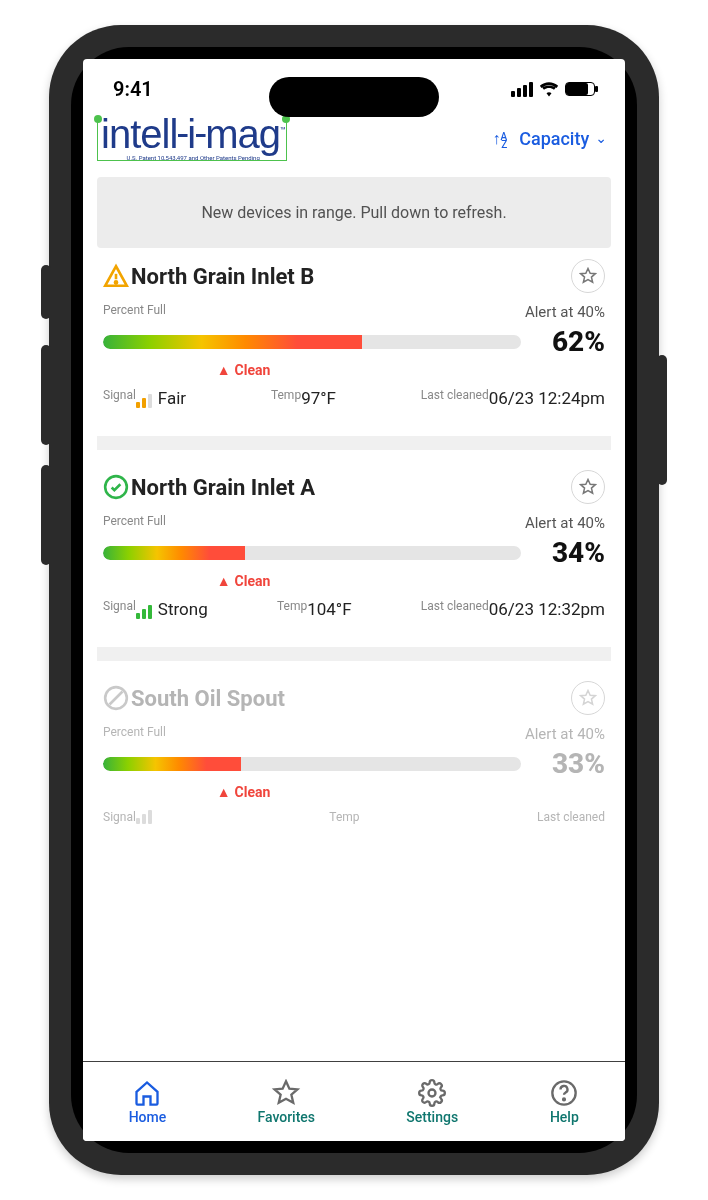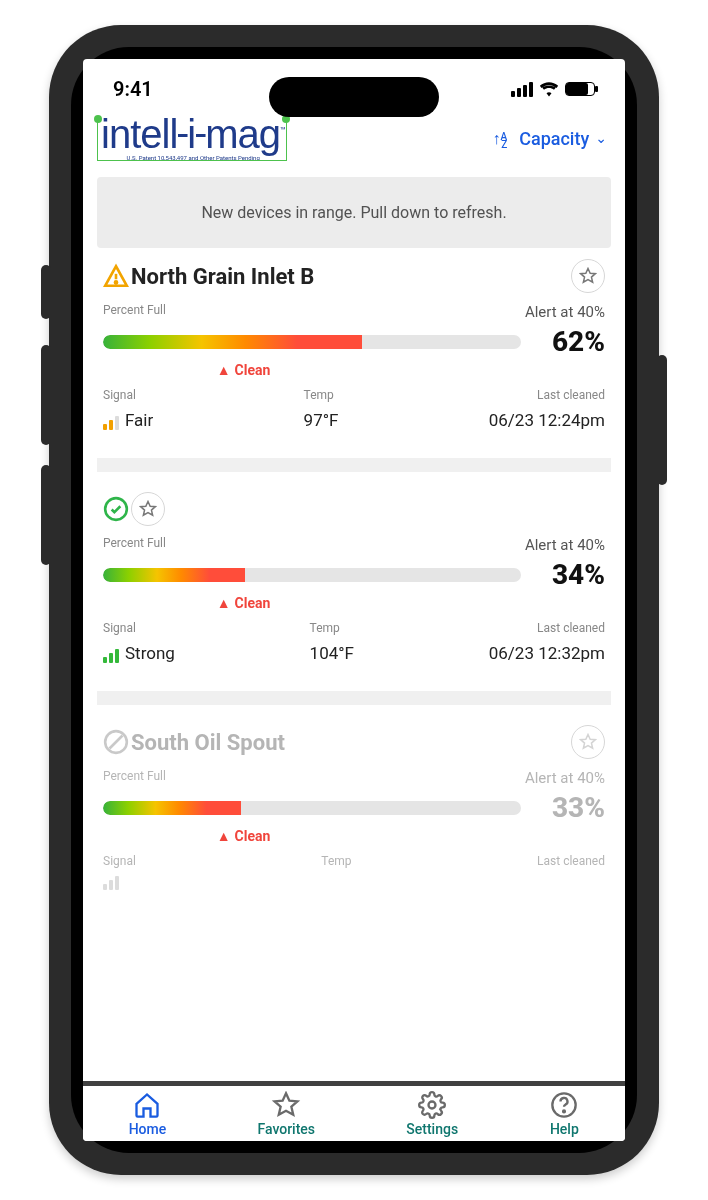--- a/index.html
+++ b/index.html
@@ -51,29 +51,29 @@
   .star-btn{width:34px;height:34px;border:1.5px solid #d7d7d7;border-radius:50%;display:flex;align-items:center;justify-content:center;color:#777;}
   .card.dim .star-btn{color:#d4d4d4;}
   .row1{display:flex;justify-content:space-between;font-size:15px;color:#555;margin-bottom:4px;}
   .bar-row{display:flex;align-items:center;gap:14px;margin-bottom:2px;}
   .bar{flex:1;height:14px;border-radius:8px;background:#e5e5e5;overflow:hidden;position:relative;}
   .bar-fill{height:100%;border-radius:8px 0 0 8px;background:linear-gradient(90deg,#37b23a 0%,#8cd000 18%,#f5c400 38%,#ff8a00 55%,#ff4d3a 75%,#ff4d3a 100%);}
   .pct{font-size:28px;font-weight:800;color:#111;min-width:70px;text-align:right;}
   .clean-row{text-align:center;font-size:14px;font-weight:700;color:#f0453c;margin:4px 0 10px;}
   .clean-row .tri{display:inline-block;margin-right:4px;}
   .meta{display:flex;justify-content:space-between;}
-  .meta-col{display:flex;flex-direction:column;gap:8px;}
+  .meta-col{display:flex;flex-direction:row;gap:0;}
   .lbl{font-size:12px;color:#888;}
   .meta-val{font-size:17px;color:#222;display:flex;align-items:flex-end;gap:6px;}
   .sig-ico{display:flex;align-items:flex-end;gap:2px;}
   .sig-ico span{width:4px;border-radius:1px;}
   .sig-ico span:nth-child(1){height:6px;} .sig-ico span:nth-child(2){height:10px;} .sig-ico span:nth-child(3){height:14px;}
 
   
-  .tabbar{position:absolute;left:0;right:0;bottom:0;height:60px;border-top:5px solid #404040;background:#fff;display:flex;justify-content:space-around;align-items:center;}
+  .tabbar{position:absolute;left:0;right:0;bottom:0;height:80px;border-top:1px solid #404040;background:#fff;display:flex;justify-content:space-around;align-items:center;}
   .tab{display:flex;flex-direction:column;align-items:center;gap:2px;color:#0f766e;font-size:14px;font-weight:500;}
   .tab.active{color:#1a5ce0;}
   .tab svg{width:30px;height:28px;}
 </style>
 </head>
 <body>
 
 <div class="phone-frame">
   <div class="side-btn b1"></div>
   <div class="side-btn b2"></div>
@@ -160,20 +160,21 @@
                 <span class="meta-val">06/23 12:24pm</span>
               </div>
             </div>
           </div>
           <div class="card">
             <div class="card-hdr">
               <svg width="26" height="26" viewBox="0 0 24 24" fill="none" stroke="#2fb54a" stroke-width="2.4">
                 <circle cx="12" cy="12" r="10"></circle>
                 <path d="M8 12.5l2.5 2.5L16 9.5"></path>
               </svg>
+              <div class="card-title">North Grain Inlet A</div>
               <div class="star-btn">
                 <svg width="18" height="18" viewBox="0 0 24 24" fill="none" stroke="currentColor" stroke-width="2">
                   <path d="M12 2l2.9 6.3 6.9.6-5.2 4.6 1.6 6.8L12 16.9 5.8 20.3l1.6-6.8L2.2 8.9l6.9-.6L12 2z"></path>
                 </svg>
               </div>
             </div>
             <div class="row1">
               <span class="lbl">Percent Full</span>
               <span class="alert-at">Alert at 40%</span>
             </div>

